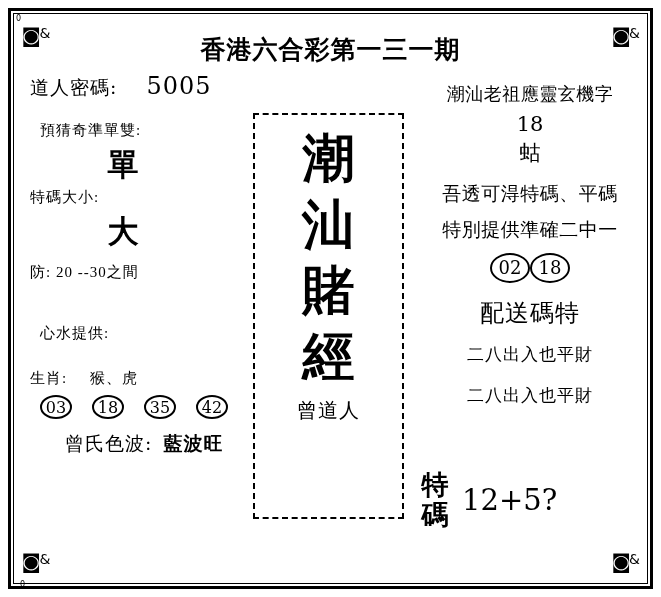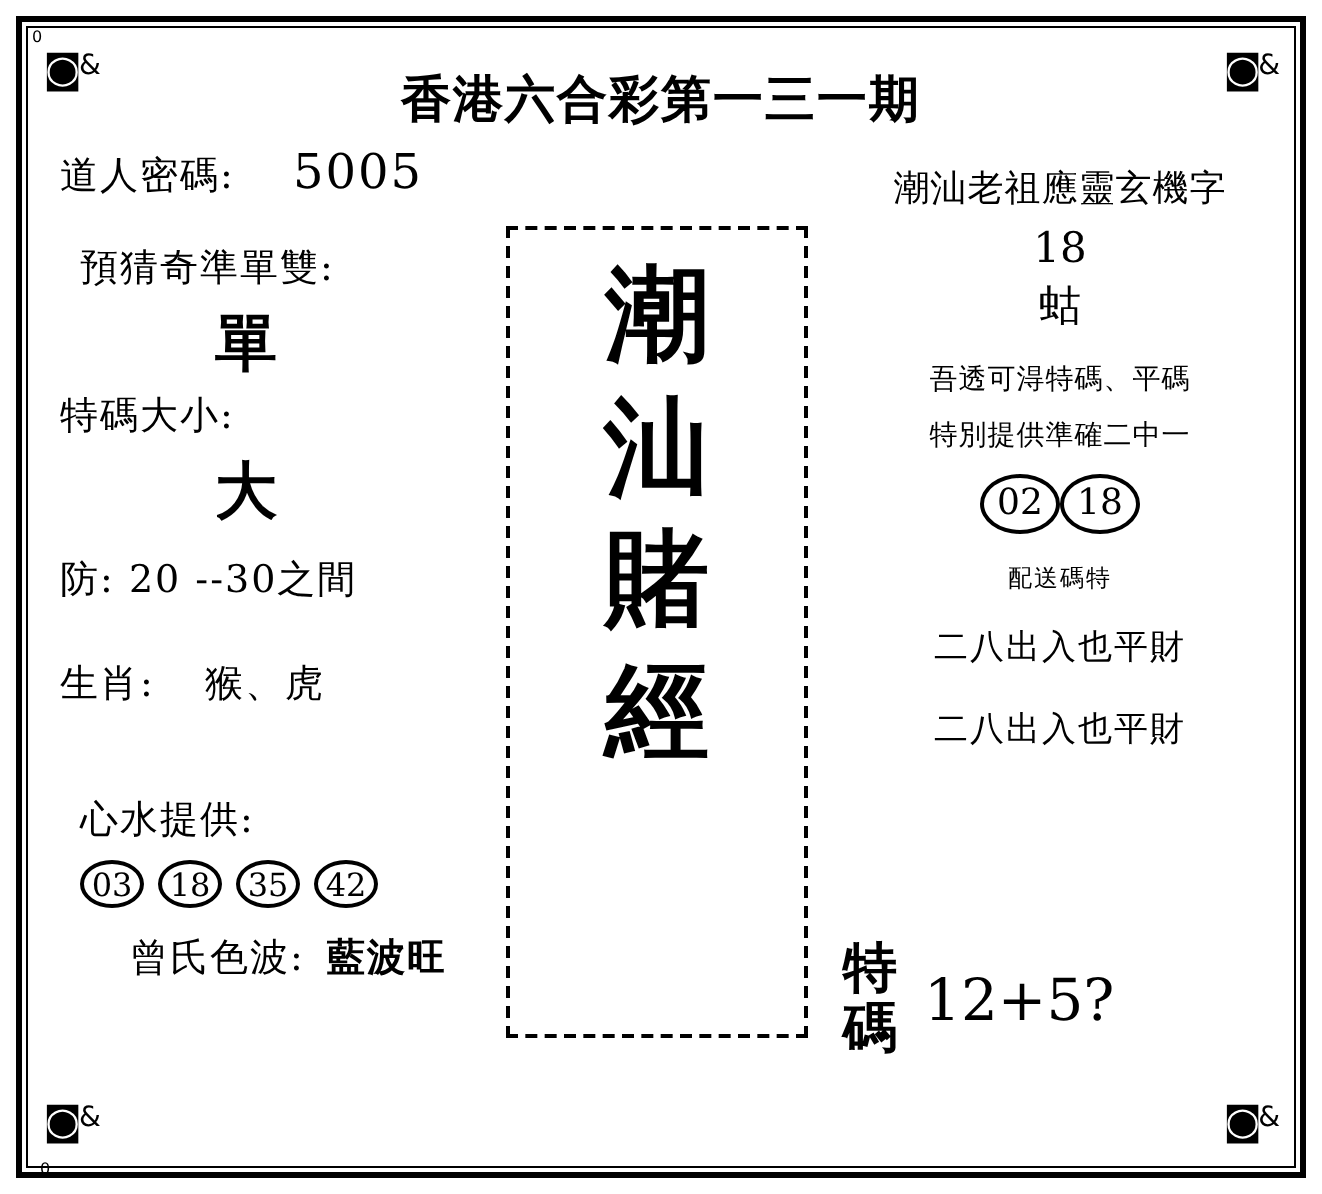--- a/index.html
+++ b/index.html
@@ -85,37 +85,38 @@
   .row-code {
     font-size: 19px;
     letter-spacing: 1px;
   }
   .row-code .val {
     font-family: "DejaVu Serif", "Liberation Serif", serif;
     margin-left: 22px;
     font-size: 24px;
   }
   .lbl {
-    font-size: 19px;
-    letter-spacing: 1px;
+    font-size: 15px;
+    letter-spacing: 1px;
+    font-family: Liberation Serif, serif;
   }
   .big-char {
     font-size: 31px;
     font-weight: bold;
     text-align: center;
     width: 130px;
     margin: 4px 0 2px 28px;
   }
   .indent1 { margin-left: 10px; }
 
   .balls {
     margin-top: 7px;
     margin-left: 10px;
     display: flex;
-    gap: 7px;
+    gap: 20px;
   }
   .ball {
     width: 32px;
     height: 24px;
     border: 2px solid #000;
     border-radius: 50%;
     font-size: 16px;
     line-height: 21px;
     text-align: center;
     box-sizing: border-box;
@@ -166,31 +167,31 @@
   }
   .r-num {
     font-size: 21px;
     margin-top: 6px;
   }
   .r-num2 {
     font-size: 21px;
     margin-top: 3px;
   }
   .r-line {
-    font-size: 14px;
+    font-size: 19px;
     margin-top: 14px;
     letter-spacing: 0.5px;
   }
   .r-balls {
     margin-top: 10px;
     display: flex;
     justify-content: center;
   }
   .r-sub {
-    font-size: 12px;
+    font-size: 24px;
     margin-top: 14px;
     letter-spacing: 1px;
   }
   .r-small {
     font-size: 17px;
     margin-top: 14px;
     letter-spacing: 1px;
   }
 
   
@@ -248,45 +249,46 @@
     </div>
 
     <div class="lbl indent1" style="margin-top:20px;">預猜奇準單雙:</div>
     <div class="big-char">單</div>
 
     <div class="lbl" style="margin-top:2px;">特碼大小:</div>
     <div class="big-char">大</div>
 
     <div class="lbl" style="margin-top:10px;">防: 20 --30之間</div>
 
+    <div class="lbl indent1" style="margin-top:42px;">心水提供:</div>
+
     <div class="lbl" style="margin-top:26px;">
       <span>生肖:</span>
       <span style="margin-left:18px;">猴、虎</span>
     </div>
-
-    <div class="lbl indent1" style="margin-top:42px;">心水提供:</div>
 
     <div class="balls">
       <div class="ball">03</div>
       <div class="ball">18</div>
       <div class="ball">35</div>
       <div class="ball">42</div>
     </div>
 
     <div class="color-line">
       <span>曾氏色波:</span>
       <span class="v">藍波旺</span>
     </div>
   </div>
 
   <div class="center-box">
     <div class="vchar">潮</div>
     <div class="vchar" style="margin-top:0">汕</div>
     <div class="vchar" style="margin-top:0">賭</div>
     <div class="vchar" style="margin-top:0">經</div>
+    <div class="sig">曾道人</div>
   </div>
 
   <div class="right-col">
     <div class="r-head">潮汕老祖應靈玄機字</div>
     <div class="r-num">18</div>
     <div class="r-num2">蛄</div>
 
     <div class="r-line">吾透可淂特碼、平碼</div>
     <div class="r-line" style="margin-top:10px;">特別提供準確二中一</div>
 

